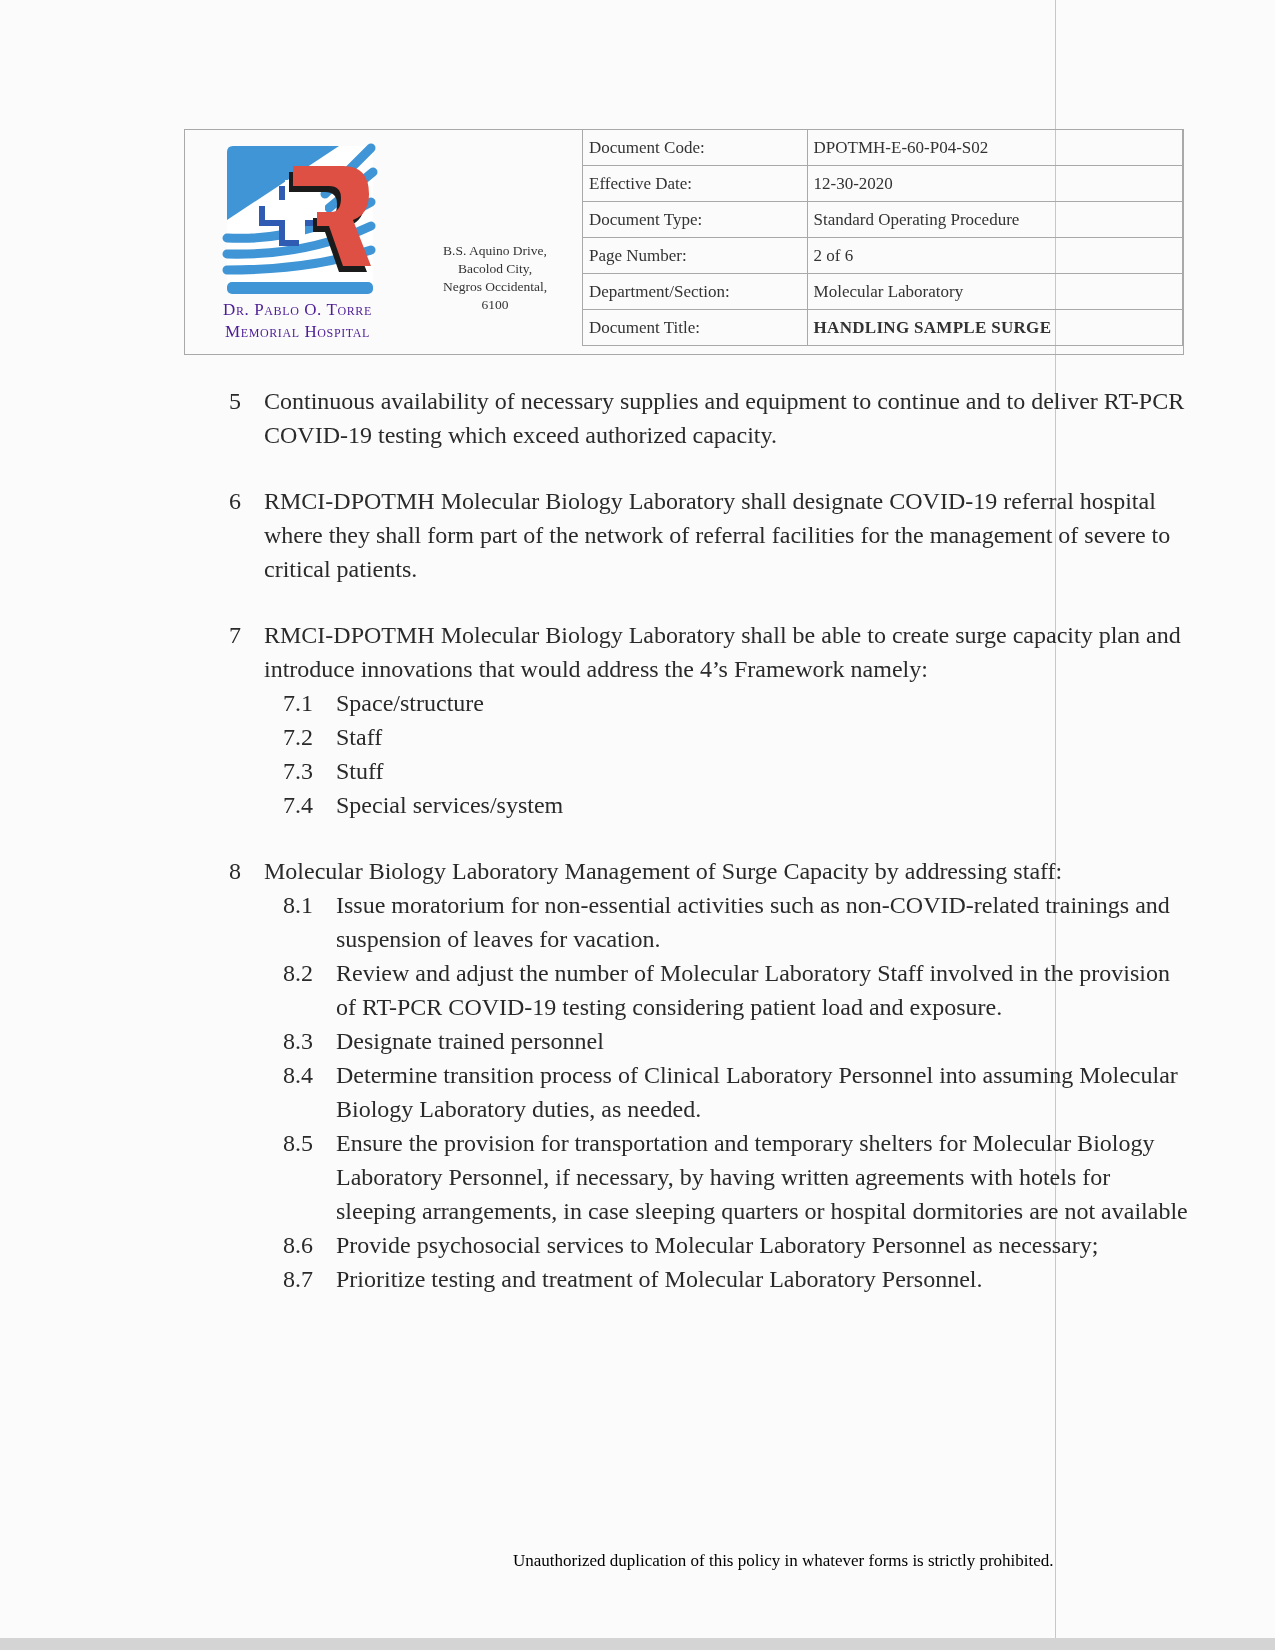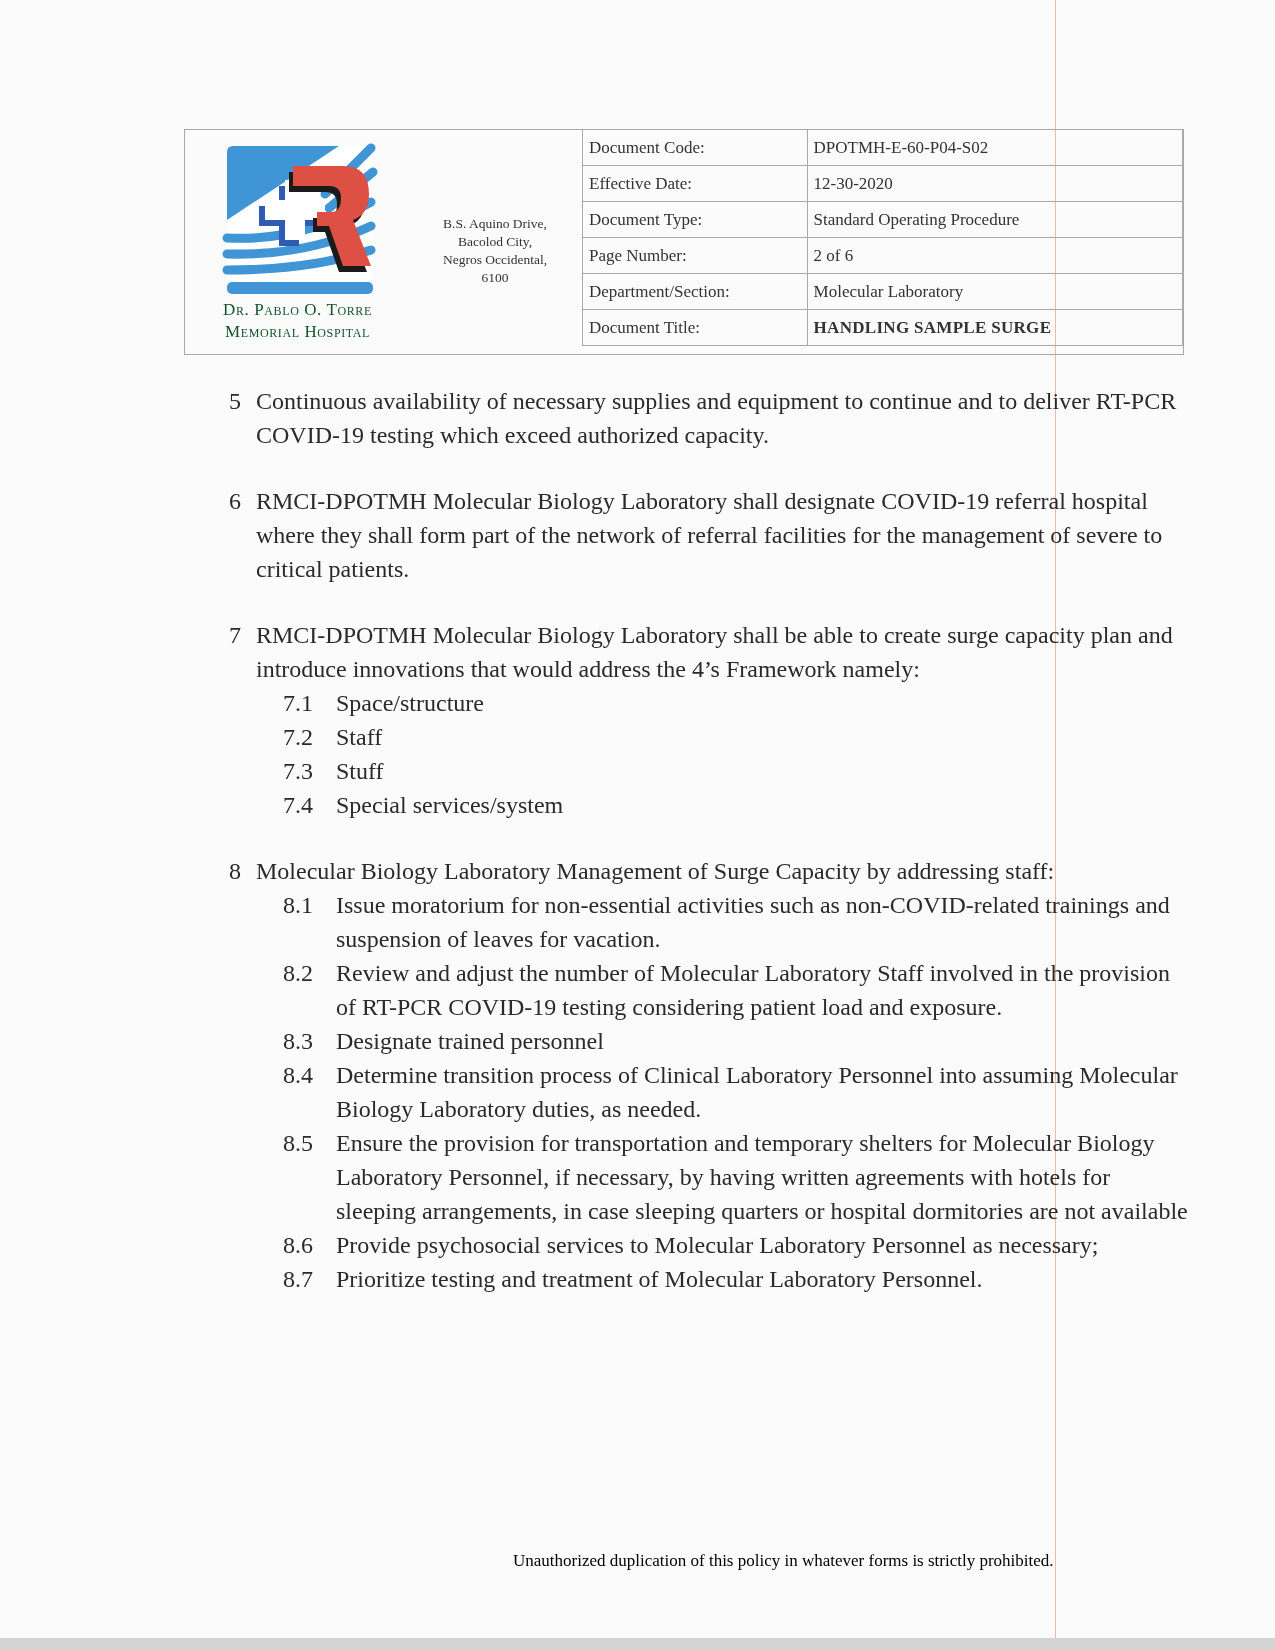--- a/index.html
+++ b/index.html
@@ -30,25 +30,25 @@
     position: absolute; left: 0; top: 0; width: 397px; height: 224px;
   }
   .logo {
     position: absolute; left: 36px; top: 12px; width: 160px; height: 154px;
   }
   .hosp-name {
     position: absolute; left: 0; top: 169px; width: 225px;
     text-align: center;
     font-family: "Liberation Serif", serif;
     font-size: 17px; line-height: 22px; letter-spacing: 0.6px;
-    color: #14532d;
+    color: #4c1d95;
     font-variant: small-caps;
   }
   .address {
-    position: absolute; left: 220px; top: 85px; width: 180px;
+    position: absolute; left: 220px; top: 112px; width: 180px;
     text-align: center;
     font-size: 13.5px; line-height: 18px; color: #333;
   }
   .meta-table {
     position: absolute; left: 397px; top: -1px;
     border-collapse: collapse;
   }
   .meta-table td {
     border: 1px solid #a9a9a9;
     height: 36px; padding: 0 0 0 6px;
@@ -57,21 +57,21 @@
     box-sizing: border-box;
   }
   .meta-table td.label { width: 225px; }
   .meta-table td.value { width: 377px; }
   .meta-table td.bold { font-weight: bold; letter-spacing: 0.3px; }
 
   
   .content { position: absolute; left: 229px; top: 384px; width: 960px; }
   .item { position: relative; font-size: 24px; line-height: 34px; color: #2a2a2a; }
   .item .num { position: absolute; left: 0; top: 0; }
-  .item .text { margin-left: 27px; display: block; }
+  .item .text { margin-left: 35px; display: block; }
   .sub { position: relative; font-size: 24px; line-height: 34px; }
   .sub .snum { position: absolute; left: 54px; top: 0; }
   .sub .stext { display: block; margin-left: 107px; }
   .gap { height: 32px; }
 
   .footer {
     position: absolute; left: 513px; top: 1551px;
     font-size: 17px; color: #000000;
   }
 </style>

